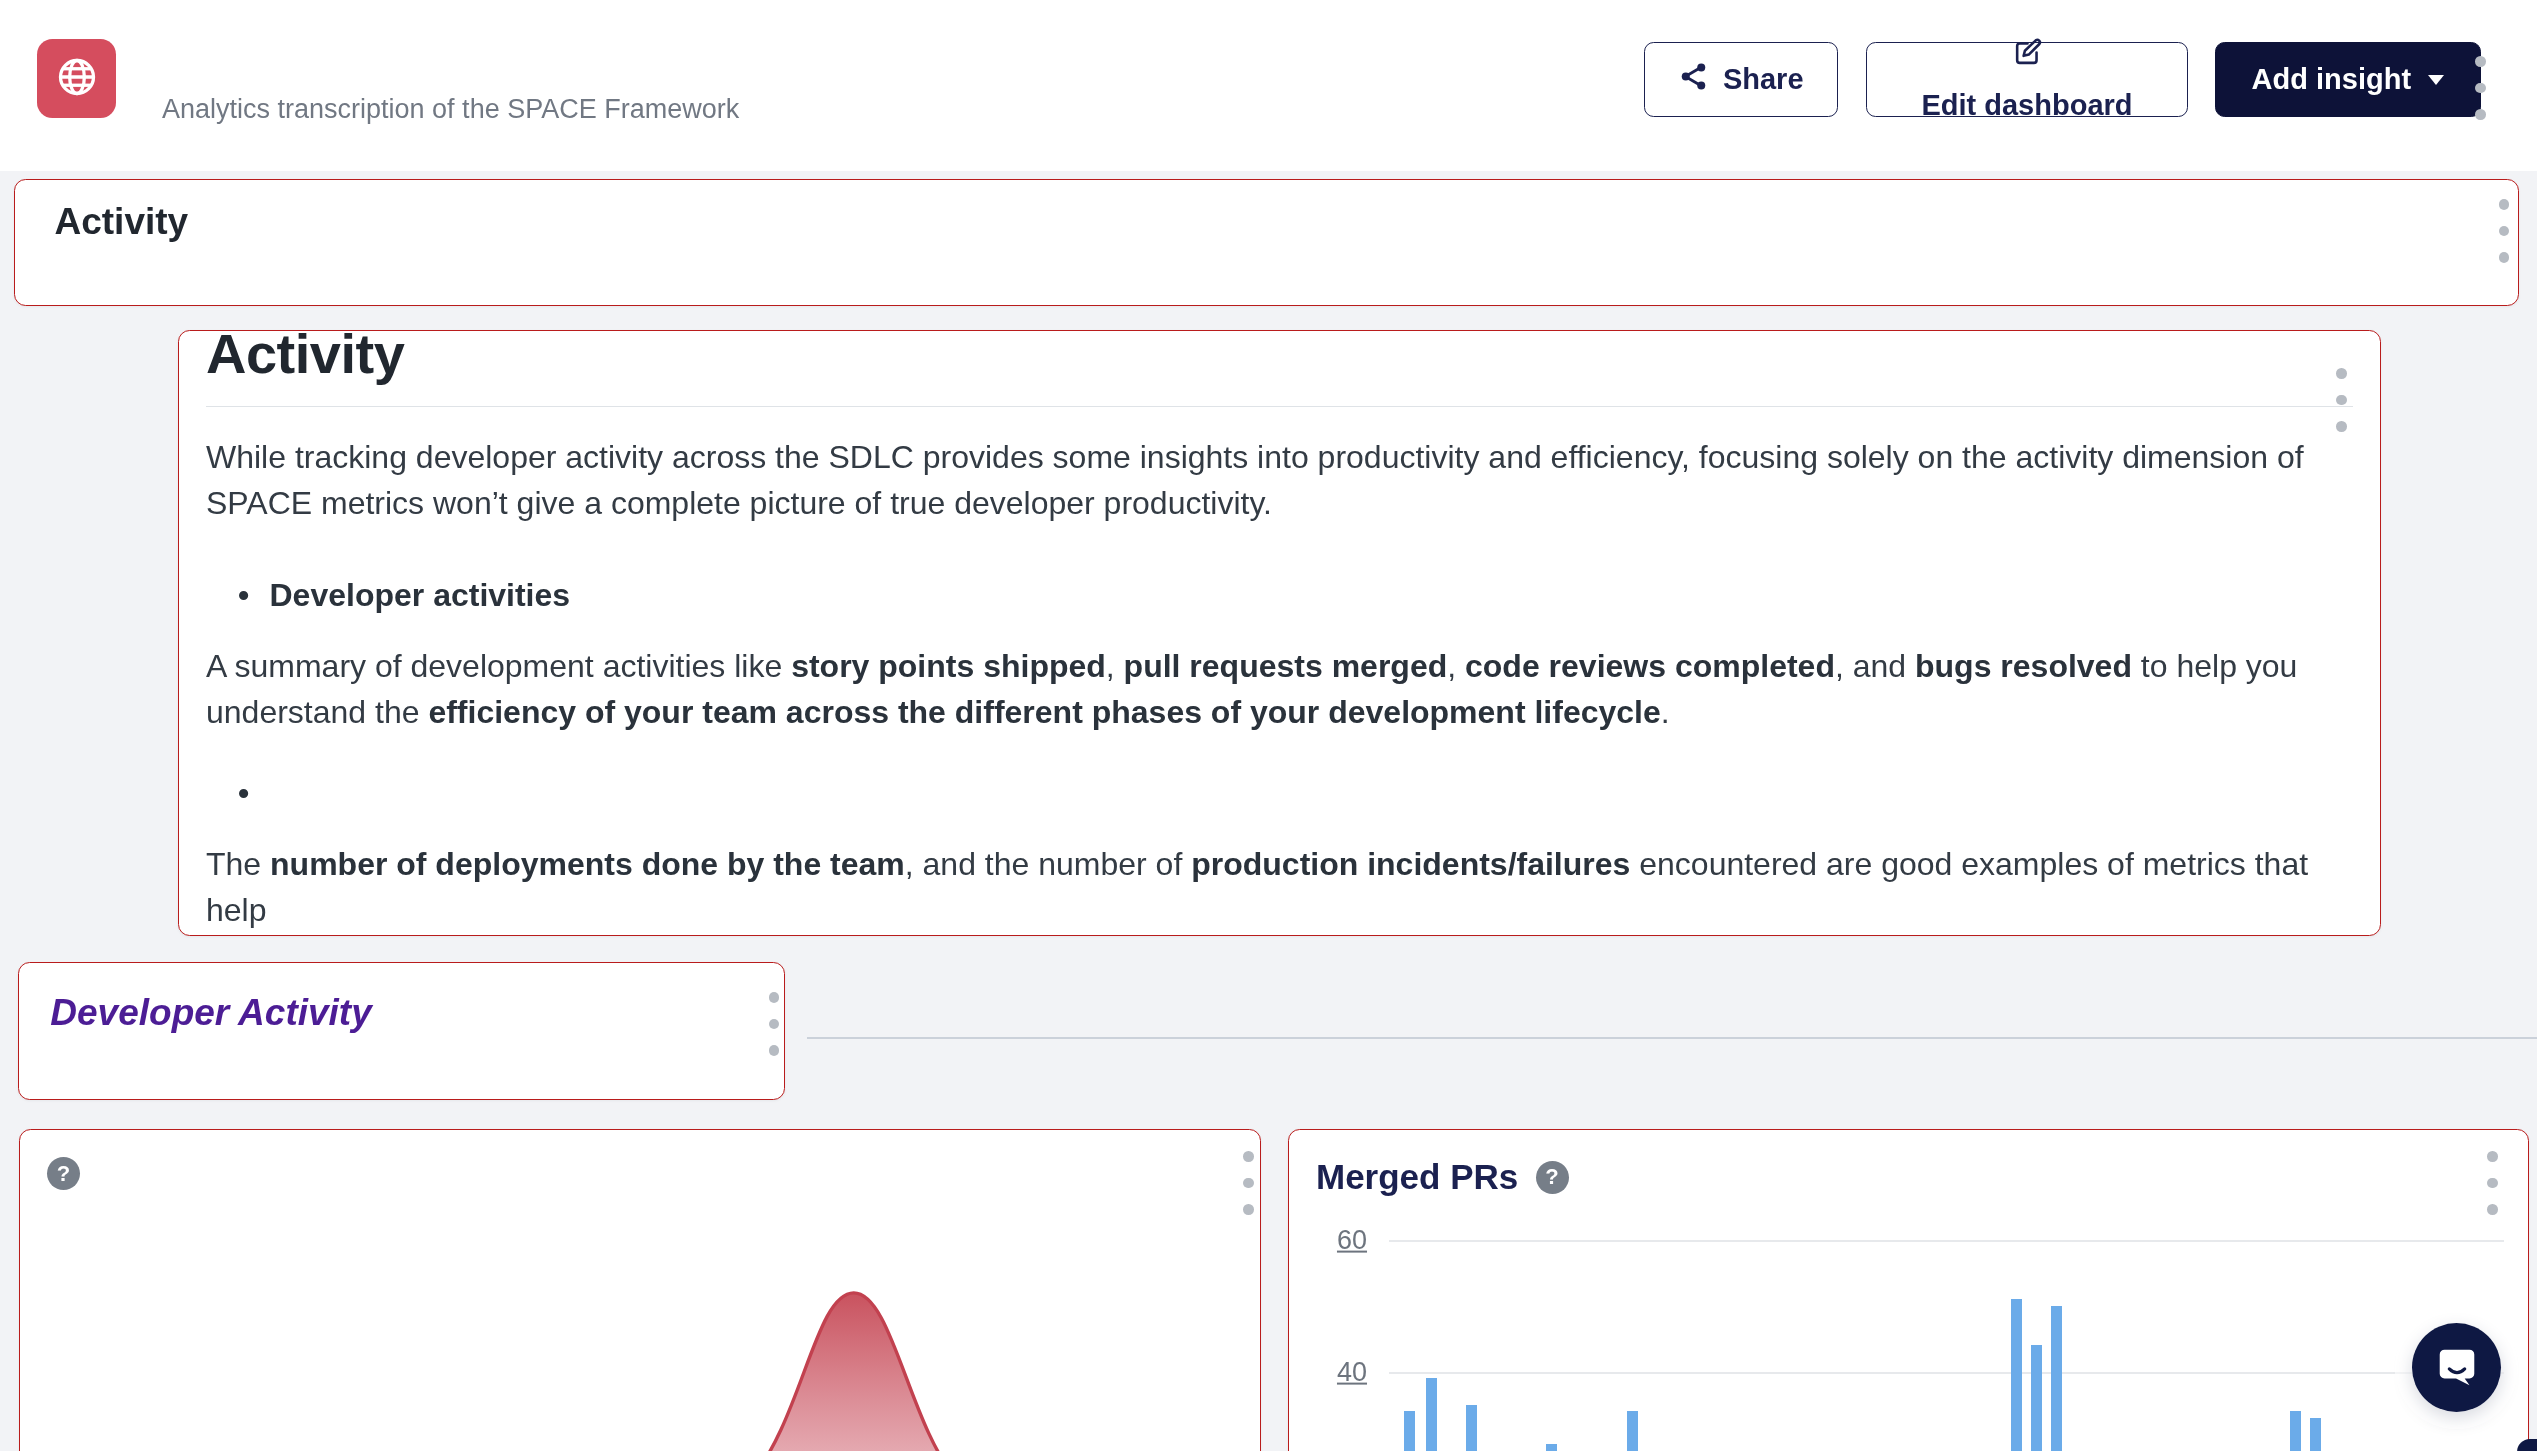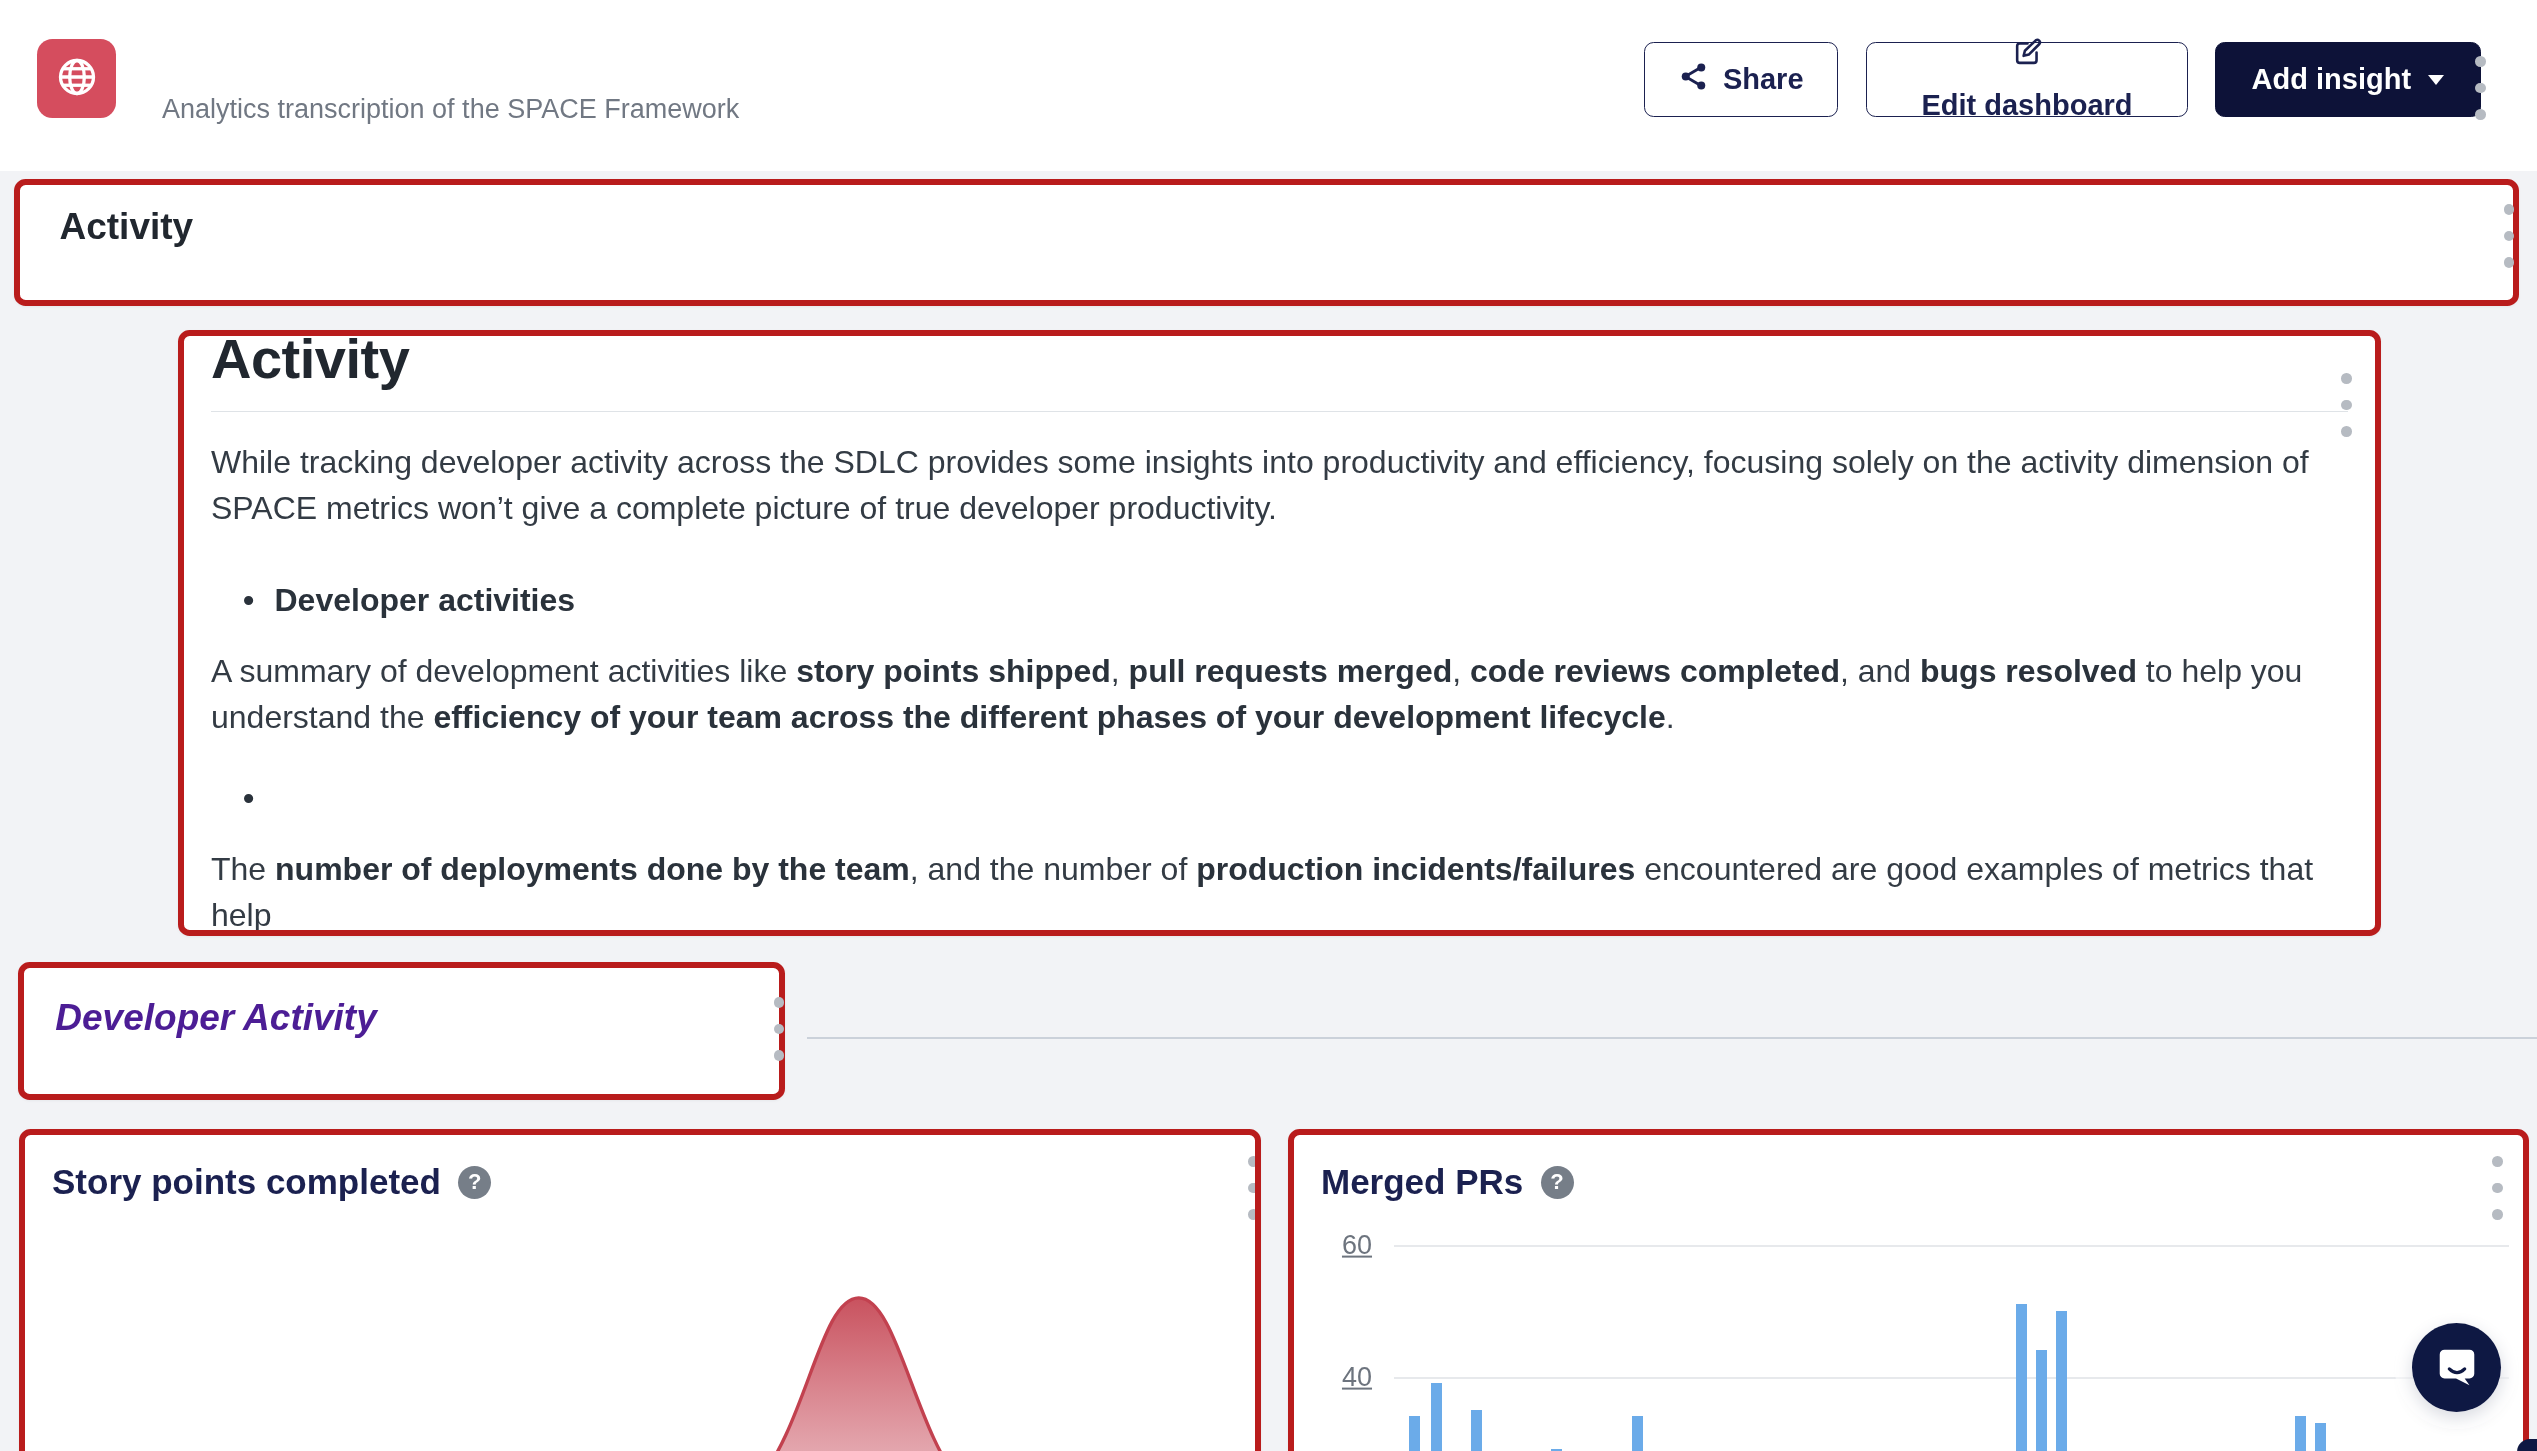--- a/index.html
+++ b/index.html
@@ -25,21 +25,21 @@
   }
   .btn svg { flex:0 0 auto; }
   .btn-share { left:1612px; width:194px; }
   .btn-edit  { left:1834px; width:322px;flex-direction:column; }
   .btn-add   { left:2183px; width:266px; background:#0d1238; border-color:#0d1238; color:#ffffff; }
   .caret { width:0; height:0; border-left:8.7px solid transparent; border-right:8.7px solid transparent; border-top:10.6px solid #ffffff; margin-left:3.9px; }
   
   .kebab { position:absolute; width:39px; height:64px; display:flex; flex-direction:column; align-items:center; justify-content:space-between; cursor:pointer; }
   .kebab .dot { width:10.6px; height:10.6px; border-radius:50%; background:#b6bbc2; }
   
-  .card { position:absolute; background:#ffffff; border:6px solid #b91c1c; border-radius:11.6px; box-shadow:0 1px 2.9px rgba(20,30,50,0.05); }
+  .card { position:absolute; background:#ffffff; border:1px solid #b91c1c; border-radius:11.6px; box-shadow:0 1px 2.9px rgba(20,30,50,0.05); }
   .card-activity-bar { left:13.5px; top:179px; width:2505px; height:127px; }
   .card-activity-bar .title { position:absolute; left:40px; top:21px; font-size:37px; font-weight:700; color:#21272f; }
 
   .card-text { left:178px; top:330px; width:2203px; height:606px; overflow:hidden; }
   .card-text-inner { padding:0 27px; }
   .card-text h1 { margin-top:-15.4px; font-size:56px; line-height:75px; font-weight:700; color:#21272f; letter-spacing:-0.5px; }
   .card-text hr { border:none; border-top:1.9px solid #dfe3e7; margin-top:15.4px; }
   .card-text p { margin-top:27px; font-size:32px; line-height:46px; color:#333b44; }
   .card-text p b, .bullet-label { font-weight:700; color:#2a323b;margin-top:11px; }
   .bullet-row { margin-top:37px; display:flex; align-items:baseline; font-size:32px; line-height:42px; }
@@ -160,21 +160,20 @@
     <div class="kebab" style="left:735px; top:29px;">
       <span class="dot"></span>
         <span class="dot"></span>
         <span class="dot"></span>
     </div>
   </div>
   <div class="row-divider"></div>
 
   <div class="card card-chart-left">
     <div class="chart-title-row">
-      <span class="chart-title">Story points completed</span>
       <span class="help-icon">?</span>
     </div>
     <div class="kebab" style="left:1209px; top:21px;">
       <span class="dot"></span>
         <span class="dot"></span>
         <span class="dot"></span>
     </div>
     <svg style="position:absolute; left:0; top:0;" width="1242" height="347" viewBox="0 0 1290 360">
       <defs>
         <linearGradient id="curveGrad" x1="0" y1="0" x2="0" y2="1">

